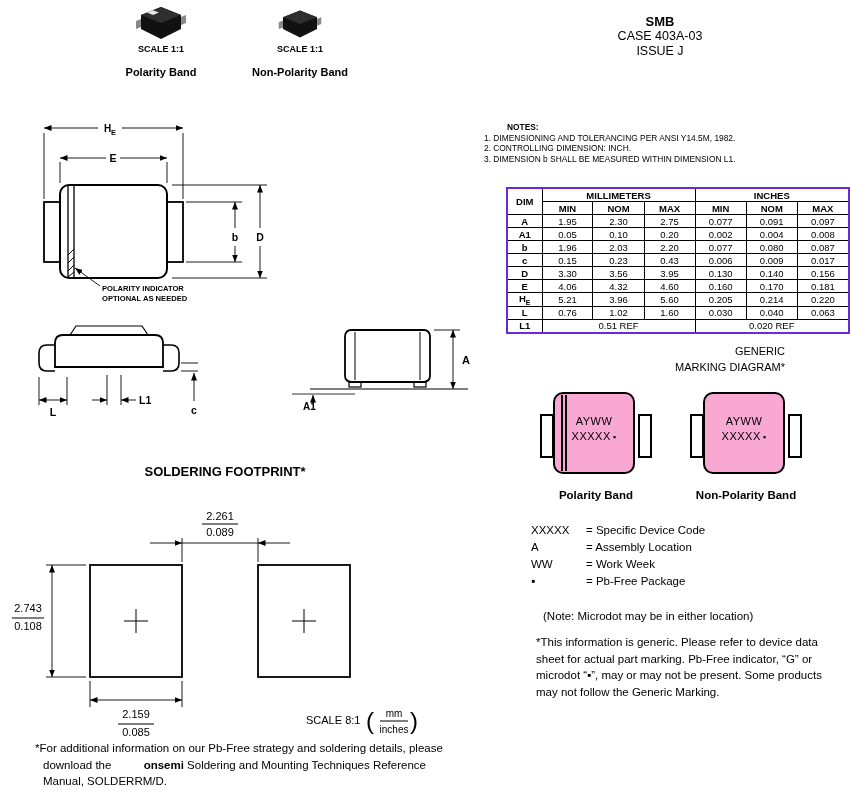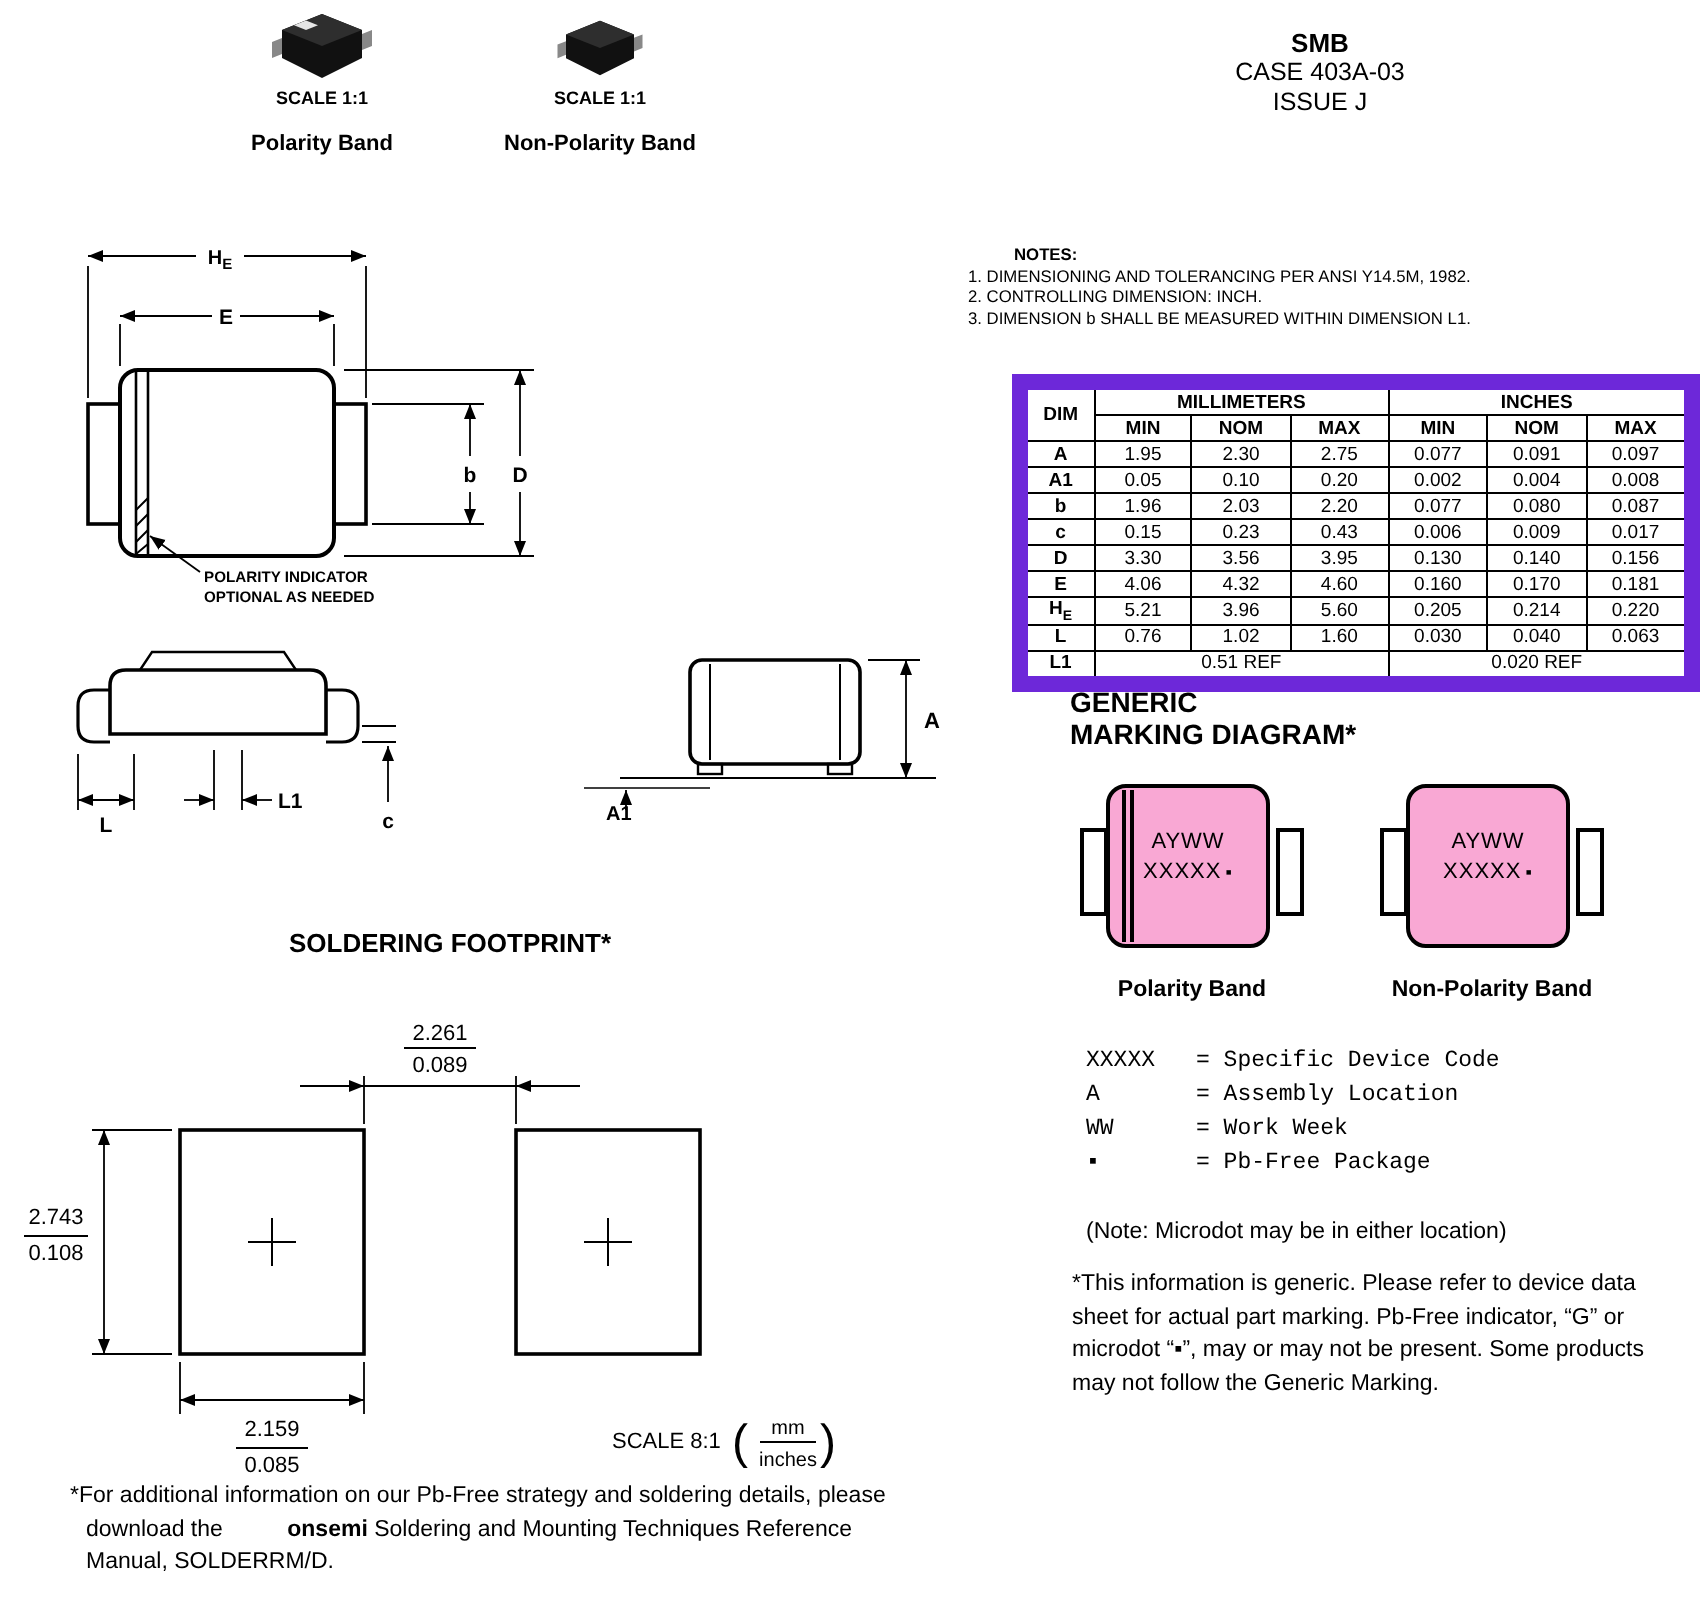--- a/index.html
+++ b/index.html
@@ -8,38 +8,38 @@
   .abs{position:absolute;}
   .bold{font-weight:bold;padding-left:29px;}
   svg{font-family:"Liberation Sans",sans-serif;}
   
   .title-block{left:590px;top:14px;width:140px;text-align:center;font-size:12.5px;line-height:15px;}
   .title-block .t1{font-weight:bold;font-size:13px;}
   
   .notes{left:478px;top:122px;width:350px;font-size:8.4px;line-height:10.5px;}
   .note-line{padding-left:16px;text-indent:-10px;}
   
-  .dim-table{position:absolute;left:506px;top:187px;border-collapse:collapse;font-size:9.5px;border:8px solid #6d28d9;background:#fff;}
+  .dim-table{position:absolute;left:506px;top:187px;border-collapse:collapse;font-size:9.5px;border:2px solid #6d28d9;background:#fff;}
   .dim-table th,.dim-table td{border:1px solid #000;padding:0 2px;height:12px;text-align:center;width:47px;}
   .dim-table th{font-weight:bold;}
   .dim-table .c-dim{width:30px;font-weight:bold;}
   .dim-table td{font-weight:normal;}
   .dim-table sub{font-size:7px;}
   
   .fp-title{left:75px;top:464px;width:300px;text-align:center;font-weight:bold;font-size:13px;}
   
-  .mk-title{left:535px;top:343px;width:250px;text-align:left;font-weight:bold;font-size:14px;line-height:16px;}
+  .mk-title{left:535px;top:343px;width:250px;text-align:right;font-weight:normal;font-size:11px;line-height:16px;}
   .mark-pkg{position:absolute;width:112px;height:88px;}
   .mp-tab{position:absolute;top:22px;width:14px;height:44px;border:2px solid #000;background:#fff;box-sizing:border-box;}
   .mp-body{position:absolute;left:13px;top:0;width:82px;height:82px;border:2.5px solid #000;border-radius:10px;background:#f9a8d4;box-sizing:border-box;}
   .mp-band{position:absolute;left:6px;top:1px;bottom:1px;width:6px;border-left:2px solid #000;border-right:2px solid #000;box-sizing:border-box;}
   .mp-text{position:absolute;left:0;right:0;top:20px;text-align:center;font-size:11px;line-height:15px;letter-spacing:0.5px;}
   .mp-dot{font-size:9px;margin-left:2px;}
   .pkg-label{position:absolute;text-align:center;font-weight:bold;font-size:11.5px;}
-  .legend{left:543px;top:522px;width:290px;font-size:11.5px;line-height:17px;font-family:Liberation Mono, monospace;}
+  .legend{left:531px;top:522px;width:290px;font-size:11.5px;line-height:17px;}
   .legend-key{display:inline-block;width:55px;}
   .mk-note{left:543px;top:610px;width:300px;font-size:11.5px;}
   .mk-generic{left:536px;top:634px;width:296px;font-size:11.5px;line-height:16.5px;}
   .footer{left:35px;top:740px;width:410px;font-size:11.5px;line-height:16.5px;padding-left:8px;text-indent:-8px;}
   .scale-lbl{font-weight:bold;font-size:9px;text-align:center;}
   .band-lbl{font-weight:bold;font-size:11px;text-align:center;}
 </style>
 </head>
 <body>
 

